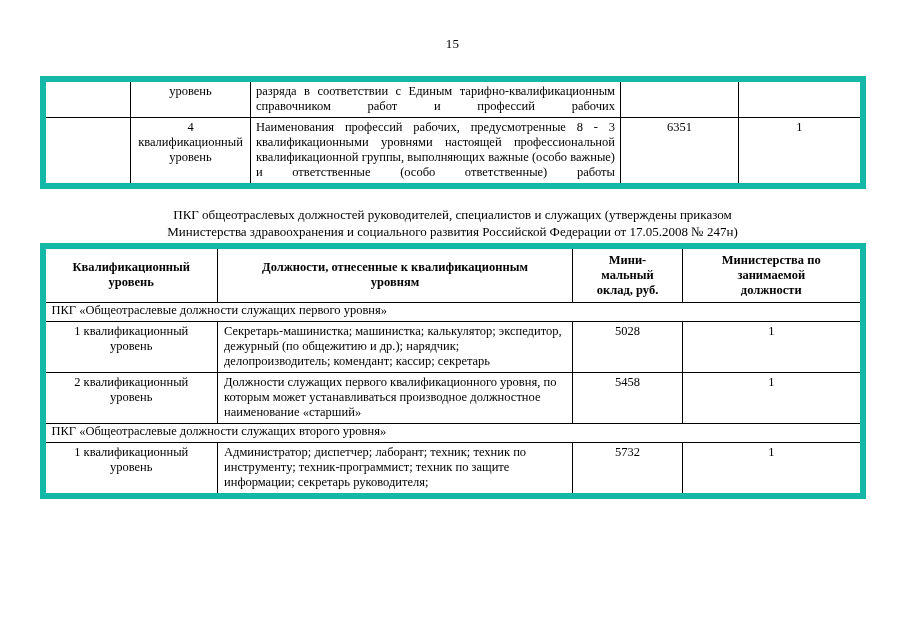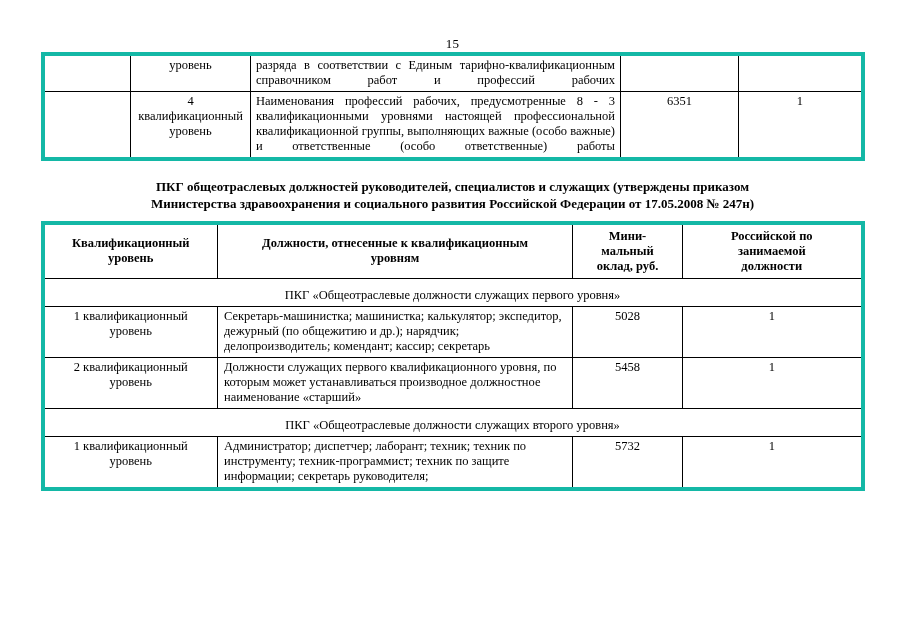--- a/index.html
+++ b/index.html
@@ -19,31 +19,31 @@
     position: relative;
     width: 905px;
     height: 640px;
     box-sizing: border-box;
     padding: 0;
   }
   .page-number {
     text-align: center;
     font-size: 13px;
     margin-top: 36px;
-    margin-bottom: 0;
+    margin-bottom: 24px;
     letter-spacing: 0.2px;
   }
   table {
     border-collapse: collapse;
     table-layout: fixed;
   }
   .tbl {
     margin: 0 auto;
     width: 820px;
-    border: 4px solid #14b8a6;
+    border: 6px solid #14b8a6;
   }
   .tbl td, .tbl th {
     border: 1px solid #000;
     padding: 2px 5px 3px 5px;
     font-size: 12.5px;
     line-height: 1.2;
     vertical-align: top;
     font-weight: normal;
   }
   .just {
@@ -56,46 +56,45 @@
   
   .tbl-top { margin-top: 0; }
   .c1 { width: 88px; }
   .c2 { width: 120px; }
   .c3 { width: 370px; }
   .c4 { width: 118px; }
   .c5 { width: 124px; }
 
   .heading {
     width: 800px;
-    margin: 18px auto 8px auto;
+    margin: 18px auto 2px auto;
     text-align: center;
     font-size: 13px;
-    font-weight: bold;
+    font-weight: normal;
     line-height: 1.3;
   }
 
   
   .t2-c1 { width: 175px; }
   .t2-c2 { width: 355px; }
   .t2-c3 { width: 110px; }
   .t2-c4 { width: 180px; }
   .tbl2 td {
     font-size: 12.5px;
     padding: 2px 6px 3px 6px;
   }
   .hdr td {
     font-weight: bold;
     text-align: center;
     vertical-align: middle;
     padding-top: 4px;
     padding-bottom: 4px;
   }
   .grouprow td {
-    text-align: center;
-    padding-top: 9px;
+    padding-top: 0;
     padding-bottom: 3px;
   }
 </style>
 </head>
 <body>
 
 <div class="page">
 
   <div class="page-number">15</div>
 
@@ -146,21 +145,21 @@
         <td>
           <div>Должности, отнесенные к квалификационным</div>
           <div>уровням</div>
         </td>
         <td>
           <div>Мини-</div>
           <div>мальный</div>
           <div>оклад, руб.</div>
         </td>
         <td>
-          <div>Российской по</div>
+          <div>Министерства по</div>
           <div>занимаемой</div>
           <div>должности</div>
         </td>
       </tr>
 
       <tr class="grouprow">
         <td colspan="4">ПКГ «Общеотраслевые должности служащих первого уровня»</td>
       </tr>
 
       <tr>

